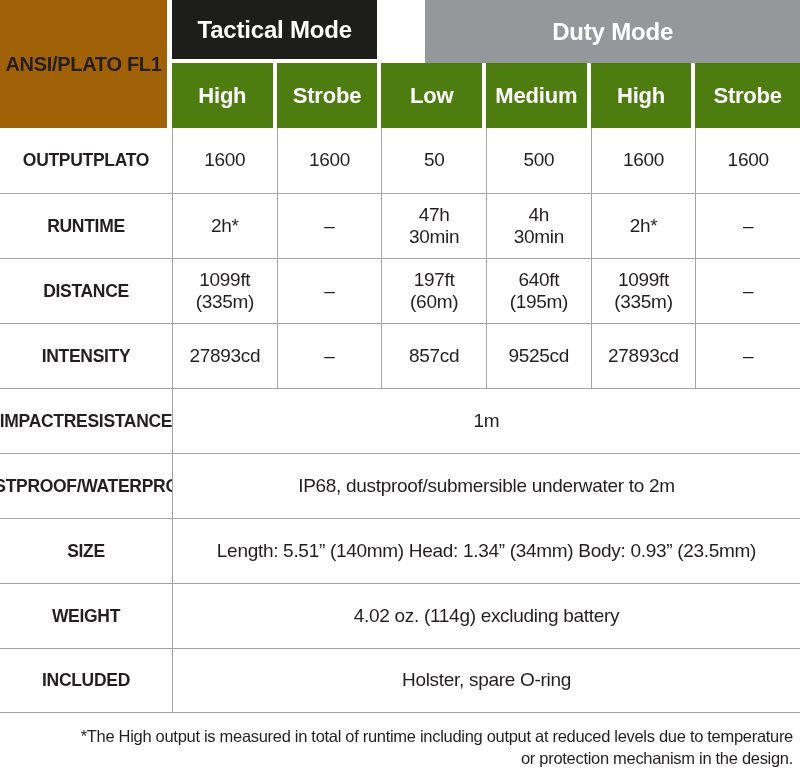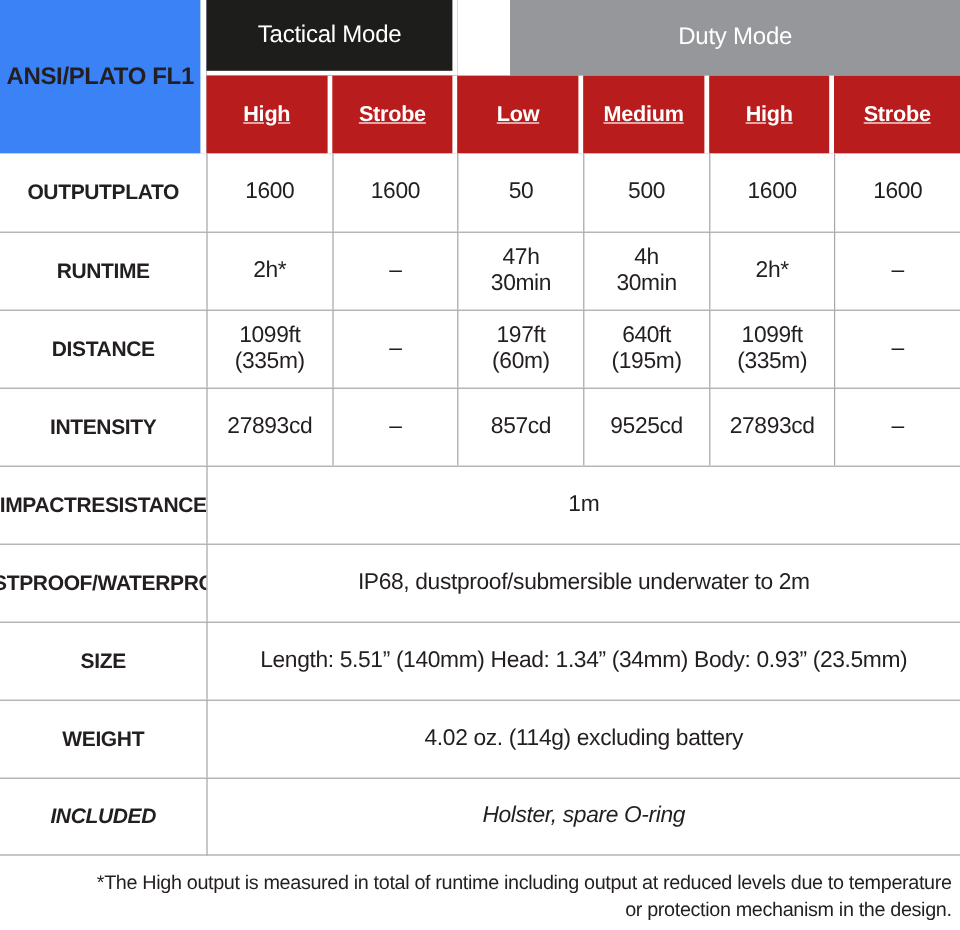--- a/index.html
+++ b/index.html
@@ -8,51 +8,51 @@
     font-family:"Liberation Sans", sans-serif;
     color:#231f20;overflow:hidden;
   }
   .grid{
     display:grid;width:800px;
     grid-template-columns:172px repeat(6,1fr);
     grid-template-rows:63px 65px repeat(9,65px);
   }
   
   .corner{
-    grid-column:1;grid-row:1/3;background:#3b82f6;
+    grid-column:1;grid-row:1/3;background:#a16207;
     border-right:5px solid #ffffff;
     display:flex;align-items:center;justify-content:center;
     font-weight:bold;font-size:20px;letter-spacing:-0.3px;
   }
   .hdr{
     display:flex;align-items:center;justify-content:center;
-    color:#ffffff;font-weight:normal;font-size:20px;letter-spacing:-0.2px;
+    color:#ffffff;font-weight:bold;font-size:24px;letter-spacing:-0.2px;
   }
   .tactical{grid-column:2/4;grid-row:1;background:#1d1d1b;border-bottom:4px solid #ffffff;border-right:4px solid #ffffff;}
   .duty{grid-column:4/8;grid-row:1;background:#96979a;margin-left:44px;}
   .sub{
-    grid-row:2;background:#b91c1c;color:#ffffff;font-weight:bold;font-size:18px;
-    display:flex;align-items:center;justify-content:center;
-    border-right:4px solid #ffffff;letter-spacing:-0.2px;text-decoration:underline;
+    grid-row:2;background:#4d7c0f;color:#ffffff;font-weight:bold;font-size:22px;
+    display:flex;align-items:center;justify-content:center;
+    border-right:4px solid #ffffff;letter-spacing:-0.2px;
   }
   .sub.last{border-right:none;}
   
   .cell{
     display:flex;flex-direction:column;align-items:center;justify-content:center;
     text-align:left;font-size:19px;line-height:1.18;letter-spacing:-0.3px;
     border-left:1px solid #a3a5a7;border-top:1px solid #a3a5a7;background:#fff;
   }
   .rl{
     display:flex;align-items:center;justify-content:center;
     text-align:center;font-weight:bold;font-size:17.5px;line-height:1.2;
     letter-spacing:-0.3px;border-top:1px solid #a3a5a7;background:#fff;
   }
   .row1{border-top:none;}
   .span{grid-column:2/8;}
-  .bottom{border-bottom:1px solid #a3a5a7;font-style:italic;}
+  .bottom{border-bottom:1px solid #a3a5a7;}
   .cell span, .rl span{display:block;}
   
   .footnote{
     height:62px;box-sizing:border-box;padding:13px 7px 0 0;
     text-align:right;font-size:16.5px;line-height:1.33;letter-spacing:-0.3px;
   }
   .footnote div{display:block;}
 </style>
 </head>
 <body>

